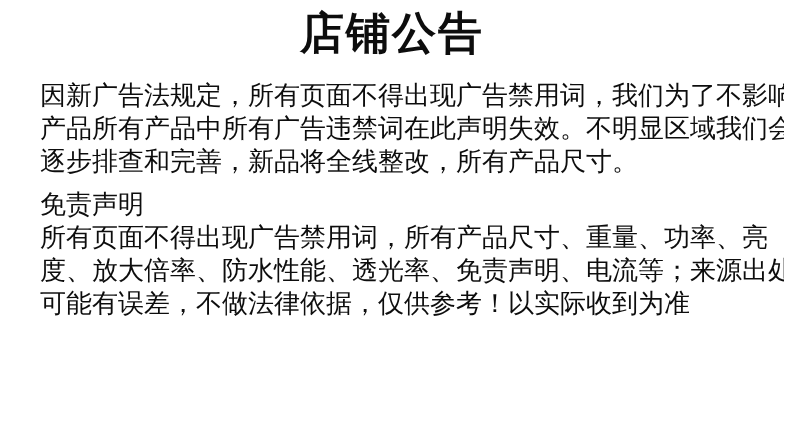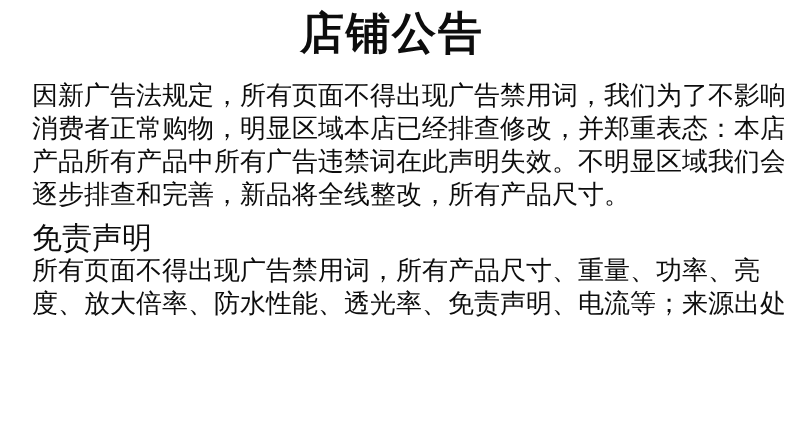--- a/index.html
+++ b/index.html
@@ -20,54 +20,54 @@
     margin: 8px 0 0 0;
     padding: 0;
     text-align: center;
     font-size: 44px;
     line-height: 50px;
     font-weight: 700;
     letter-spacing: 2px;
     color: #0d0d0d;
   }
   .text-block {
-    margin: 0 32px;
+    margin: 0 40px;
   }
   .announcement-block {
     margin-top: 21px;
   }
   .text-line {
     font-size: 26px;
     line-height: 33px;
     font-weight: 500;
     letter-spacing: 0px;
     white-space: nowrap;
     color: #0d0d0d;
   }
   .disclaimer-heading {
     margin-top: 10px;
-    font-size: 30px;
+    font-size: 26px;
     line-height: 33px;
     font-weight: 500;
     color: #0d0d0d;
   }
 </style>
 </head>
 <body>
 
 <div class="page">
 
   <h1 class="notice-title">店铺公告</h1>
 
   <div class="text-block announcement-block">
     <div class="text-line">因新广告法规定，所有页面不得出现广告禁用词，我们为了不影响</div>
-    <div class="text-line">消费者正常购物，明显区域本店已经排查修改，并郑重表态：本店</div>
     <div class="text-line">产品所有产品中所有广告违禁词在此声明失效。不明显区域我们会</div>
     <div class="text-line">逐步排查和完善，新品将全线整改，所有产品尺寸。</div>
   </div>
 
   <div class="text-block">
     <div class="disclaimer-heading">免责声明</div>
     <div class="text-line">所有页面不得出现广告禁用词，所有产品尺寸、重量、功率、亮</div>
     <div class="text-line">度、放大倍率、防水性能、透光率、免责声明、电流等；来源出处</div>
+    <div class="text-line">可能有误差，不做法律依据，仅供参考！以实际收到为准</div>
   </div>
 
 </div>
 
 </body></html>

